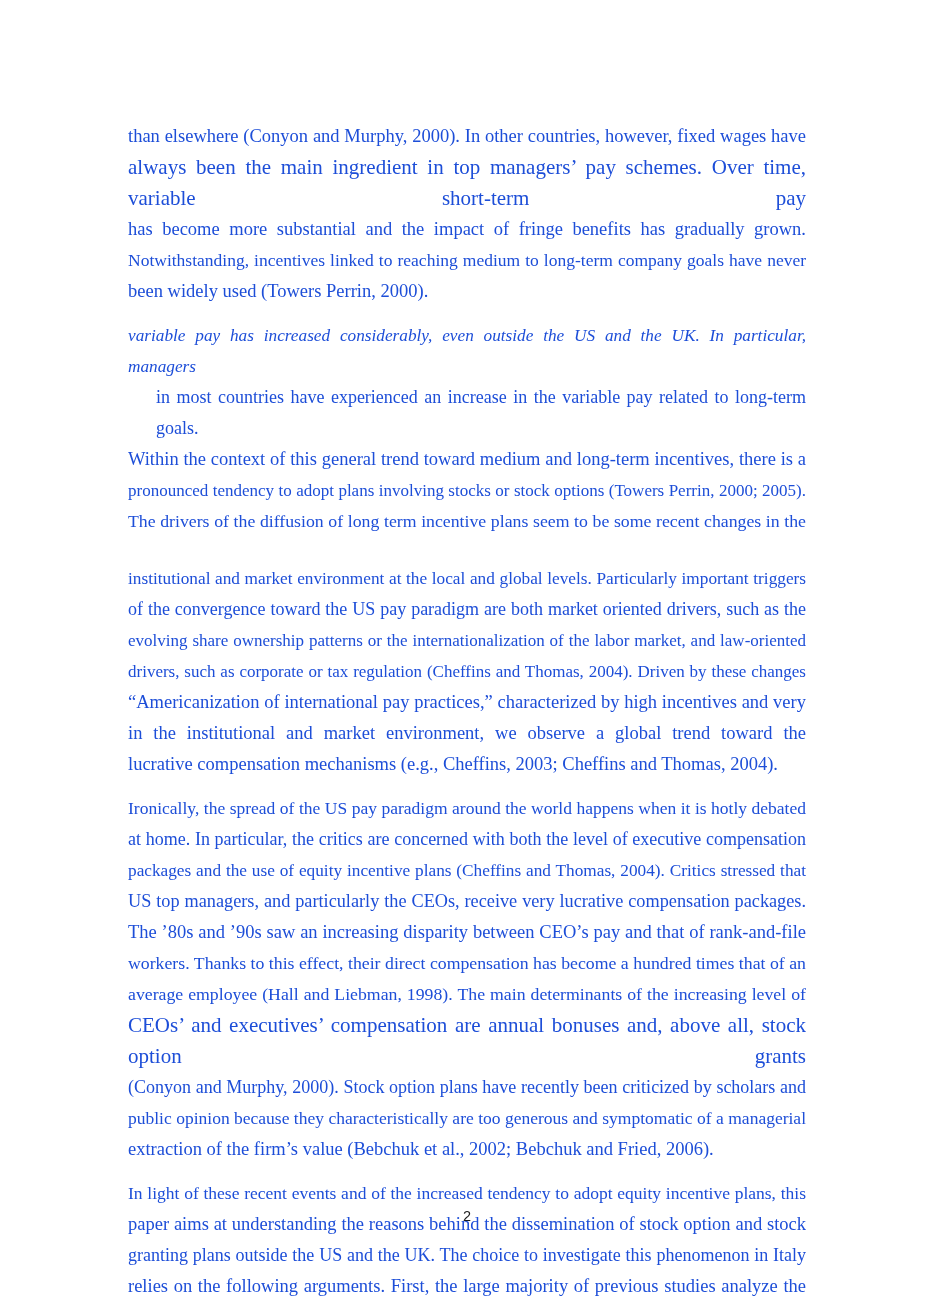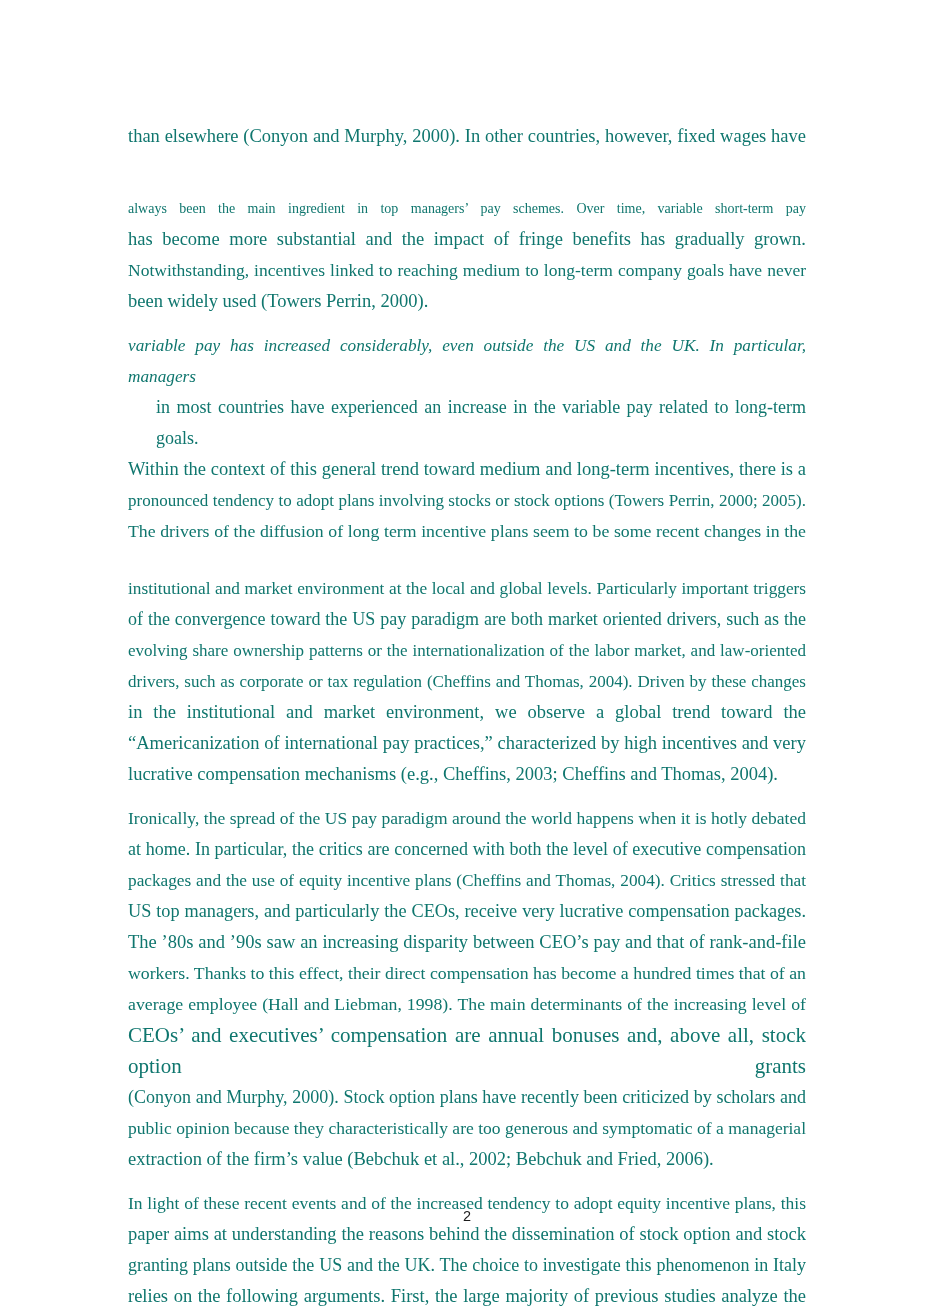--- a/index.html
+++ b/index.html
@@ -20,21 +20,21 @@
     left: 128px;
     top: 121px;
     width: 678px;
   }
   .paragraph {
     margin: 0 0 13px 0;
   }
   .doc-line {
     font-size: 18.5px;
     line-height: 31px;
-    color: #0f766e;
+    color: #1d4ed8;
     text-align: justify;
     text-align-last: justify;
     -moz-text-align-last: justify;
   }
   .doc-line.lastline {
     text-align-last: left;
     -moz-text-align-last: left;
   }
   .footer {
     position: absolute;
@@ -50,37 +50,37 @@
     color: #1b1b1b;
   }
 </style>
 </head>
 <body>
 
 <div class="page">
   <div class="text-block">
       <div class="paragraph">
         <div class="doc-line">than elsewhere (Conyon and Murphy, 2000). In other countries, however, fixed wages have</div>
-        <div class="doc-line" style="font-size: 14px; margin-top: 41px;">always been the main ingredient in top managers’ pay schemes. Over time, variable short-term pay</div>
+        <div class="doc-line" style="font-size: 21px;">always been the main ingredient in top managers’ pay schemes. Over time, variable short-term pay</div>
         <div class="doc-line">has become more substantial and the impact of fringe benefits has gradually grown.</div>
         <div class="doc-line" style="font-size: 17.5px;">Notwithstanding, incentives linked to reaching medium to long-term company goals have never</div>
         <div class="doc-line lastline">been widely used (Towers Perrin, 2000).</div>
       </div>
       <div class="paragraph">
         <div class="doc-line" style="font-size: 17.25px; font-style: italic;">variable pay has increased considerably, even outside the US and the UK. In particular, managers</div>
         <div class="doc-line" style="font-size: 18px; margin-left: 28px;">in most countries have experienced an increase in the variable pay related to long-term goals.</div>
         <div class="doc-line">Within the context of this general trend toward medium and long-term incentives, there is a</div>
         <div class="doc-line" style="font-size: 17px;">pronounced tendency to adopt plans involving stocks or stock options (Towers Perrin, 2000; 2005).</div>
         <div class="doc-line" style="font-size: 17.75px;">The drivers of the diffusion of long term incentive plans seem to be some recent changes in the</div>
         <div class="doc-line" style="font-size: 17.25px; margin-top: 26px;">institutional and market environment at the local and global levels. Particularly important triggers</div>
         <div class="doc-line" style="font-size: 18px;">of the convergence toward the US pay paradigm are both market oriented drivers, such as the</div>
         <div class="doc-line" style="font-size: 17px;">evolving share ownership patterns or the internationalization of the labor market, and law-oriented</div>
         <div class="doc-line" style="font-size: 17px;">drivers, such as corporate or tax regulation (Cheffins and Thomas, 2004). Driven by these changes</div>
+        <div class="doc-line">“Americanization of international pay practices,” characterized by high incentives and very</div>
         <div class="doc-line">in the institutional and market environment, we observe a global trend toward the</div>
-        <div class="doc-line">“Americanization of international pay practices,” characterized by high incentives and very</div>
         <div class="doc-line lastline">lucrative compensation mechanisms (e.g., Cheffins, 2003; Cheffins and Thomas, 2004).</div>
       </div>
       <div class="paragraph">
         <div class="doc-line" style="font-size: 17.5px;">Ironically, the spread of the US pay paradigm around the world happens when it is hotly debated</div>
         <div class="doc-line" style="font-size: 18px;">at home. In particular, the critics are concerned with both the level of executive compensation</div>
         <div class="doc-line" style="font-size: 17.25px;">packages and the use of equity incentive plans (Cheffins and Thomas, 2004). Critics stressed that</div>
         <div class="doc-line" style="font-size: 18.25px;">US top managers, and particularly the CEOs, receive very lucrative compensation packages.</div>
         <div class="doc-line">The ’80s and ’90s saw an increasing disparity between CEO’s pay and that of rank-and-file</div>
         <div class="doc-line" style="font-size: 17.75px;">workers. Thanks to this effect, their direct compensation has become a hundred times that of an</div>
         <div class="doc-line" style="font-size: 17.75px;">average employee (Hall and Liebman, 1998). The main determinants of the increasing level of</div>

